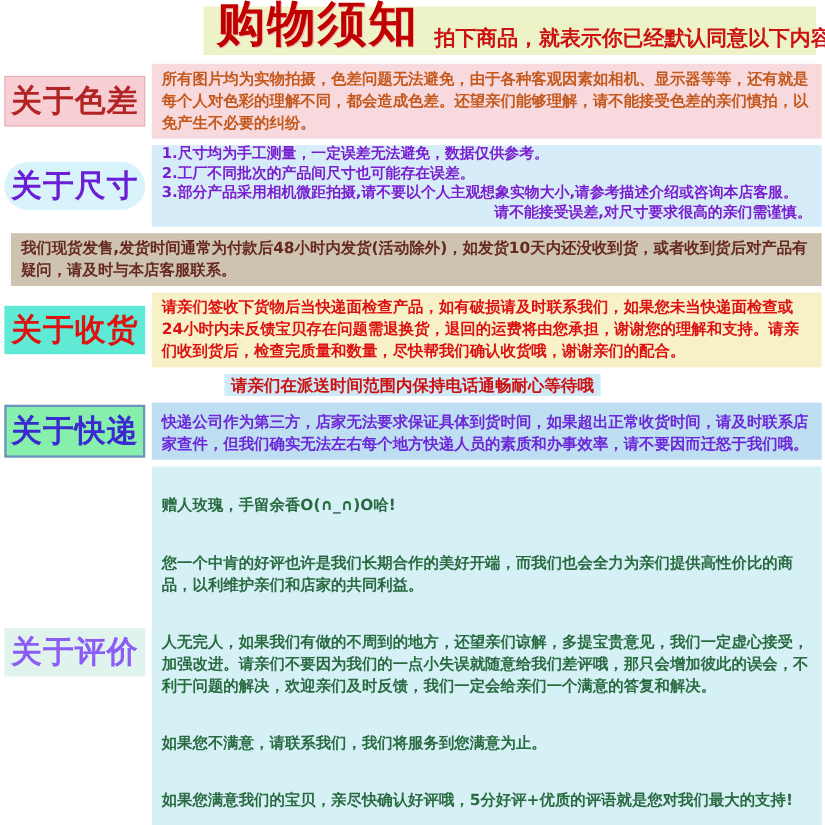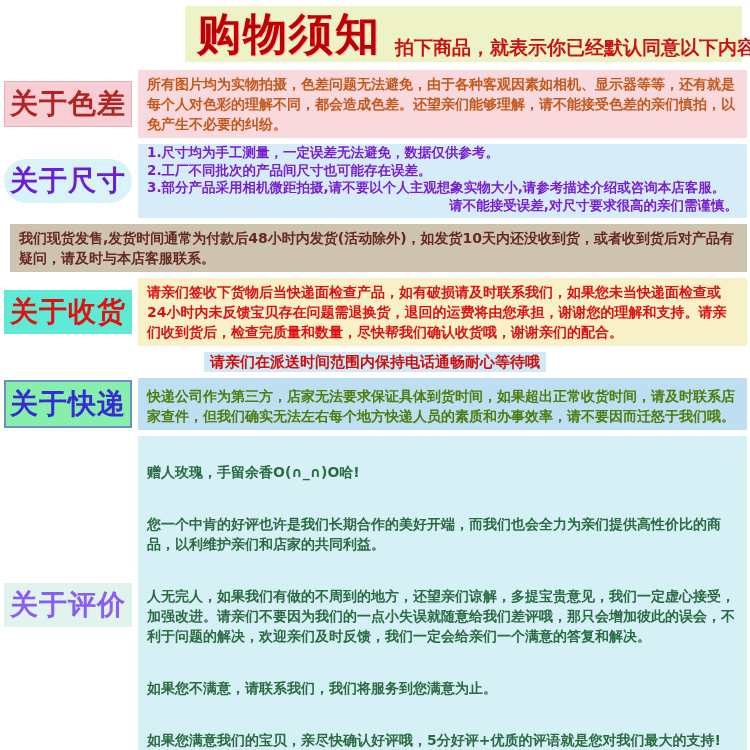--- a/index.html
+++ b/index.html
@@ -1,21 +1,21 @@
 <!DOCTYPE html>
 <html><head>
 <meta charset="utf-8">
 <style>
   html,body{margin:0;padding:0;background:#ffffff;}
   body{width:750px;height:750px;font-family:"DejaVu Sans",sans-serif;font-weight:bold;}
   *{box-sizing:border-box;}
   .page{position:relative;width:750px;height:750px;overflow:hidden;background:#ffffff;}
 
   
-  .top-banner{margin:6px 8px 8px 185px;height:56px;background:#edf3c6;
+  .top-banner{margin:6px 8px 8px 185px;height:44px;background:#edf3c6;
       display:flex;align-items:flex-end;padding:2px 10px 3px 12px;}
   .top-title{color:#c00000;font-size:44px;line-height:50px;letter-spacing:2px;
       text-shadow:1px 1px 0 #f3b9b9;white-space:nowrap;}
   .top-subtitle{color:#cc1111;font-size:19px;line-height:24px;margin-left:14px;white-space:nowrap;}
 
   
   .row{display:flex;align-items:stretch;margin:0 3px 6px 4px;}
   .hdr{flex:0 0 128px;align-self:center;text-align:center;font-size:28px;line-height:34px;
       padding:5px 2px;letter-spacing:1px;white-space:nowrap;}
   .bdy{flex:1;margin-left:6px;padding:4px 9px;font-size:14px;line-height:20px;white-space:pre-line;}
@@ -35,21 +35,21 @@
 
   
   .hdr-shouhuo{background:#5eead4;color:#e01111;}
   .bdy-shouhuo{background:#f8f1c8;color:#dd1111;}
   .notice-line{text-align:center;margin:0 0 6px 0;}
   .notice-line span{display:inline-block;background:#cfe9f6;color:#cc1111;
       font-size:15px;line-height:20px;padding:0 6px;}
 
   
   .hdr-kuaidi{background:#86efac;border:2px solid #7090c2;color:#3a2ad0;}
-  .bdy-kuaidi{background:#bedff2;color:#4d7c0f;padding-top:8px;}
+  .bdy-kuaidi{background:#bedff2;color:#6d28d9;padding-top:8px;}
 
   
   .hdr-pingjia{background:#e0f3ec;color:#8b5cf6;}
   .bdy-pingjia{background:#d6f1f6;color:#2a6b42;padding-top:6px;}
   .bdy-pingjia p{margin:0 0 12px 0;}
   .bdy-pingjia p:last-child{margin-bottom:0;}
 </style>
 </head>
 <body>
 

